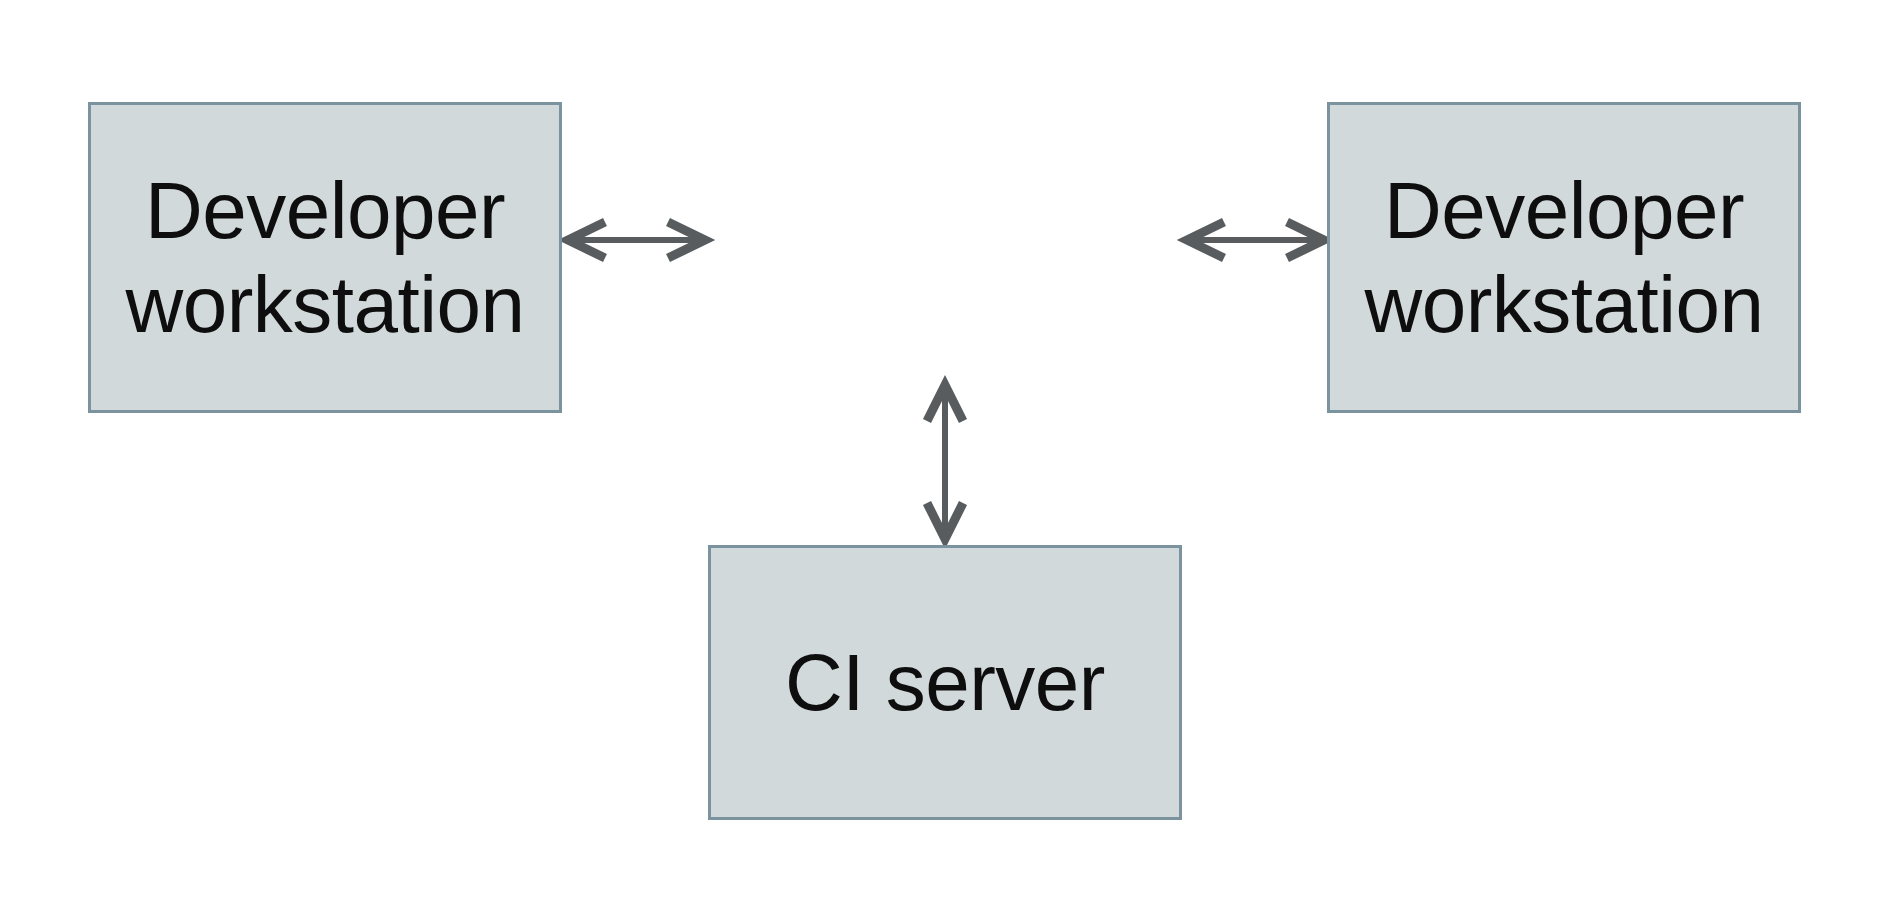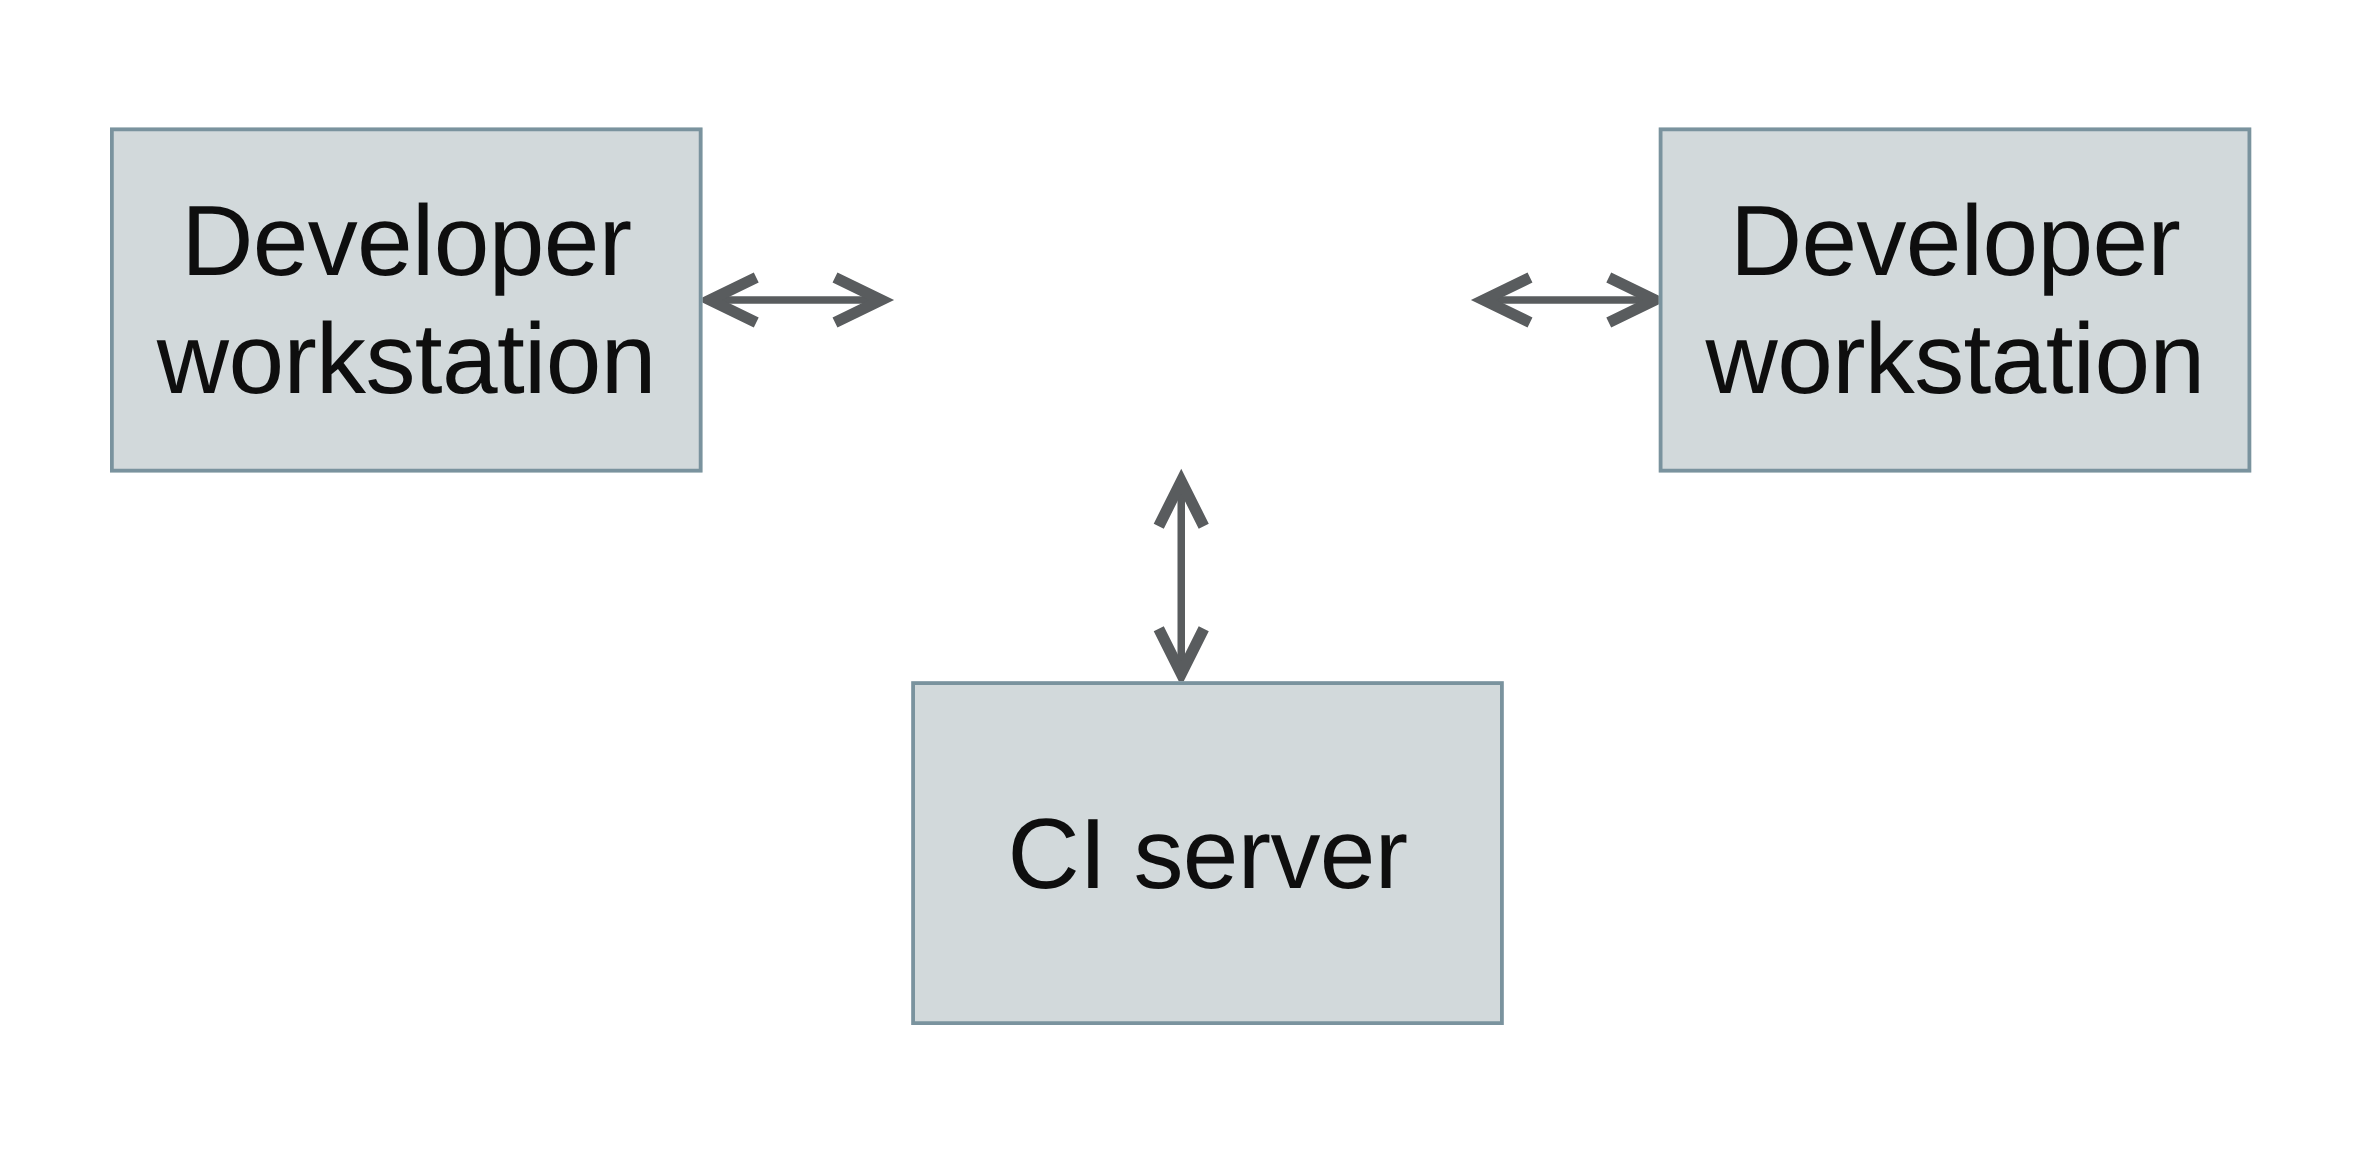--- a/index.html
+++ b/index.html
@@ -20,39 +20,39 @@
     left: 0;
     top: 0;
     width: 1900px;
     height: 922px;
     pointer-events: none;
   }
   .node {
     position: absolute;
     box-sizing: border-box;
     width: 474px;
-    height: 276px;
+    height: 311px;
     background: #d2d9db;
     border: 3px solid #7a939e;
     display: flex;
     align-items: center;
     justify-content: center;
     text-align: center;
     padding: 0 18px;
   }
   .node .label {
     font-size: 80px;
     line-height: 1.17;
     color: #0e0e0e;
     letter-spacing: -0.5px;
   }
   .node-dev-left   { left: 88px;   top: 102px; }
   .node-cache      { left: 708px;  top: 102px; }
   .node-dev-right  { left: 1327px; top: 102px; }
-  .node-ci         { left: 729px;  top: 545px; height: 275px; }
+  .node-ci         { left: 708px;  top: 545px; height: 275px; }
   .arrow-shaft {
     stroke: #595c5e;
     stroke-width: 6;
     stroke-linecap: butt;
   }
   .arrow-head {
     stroke: #595c5e;
     stroke-width: 9;
     fill: none;
     stroke-linejoin: miter;

